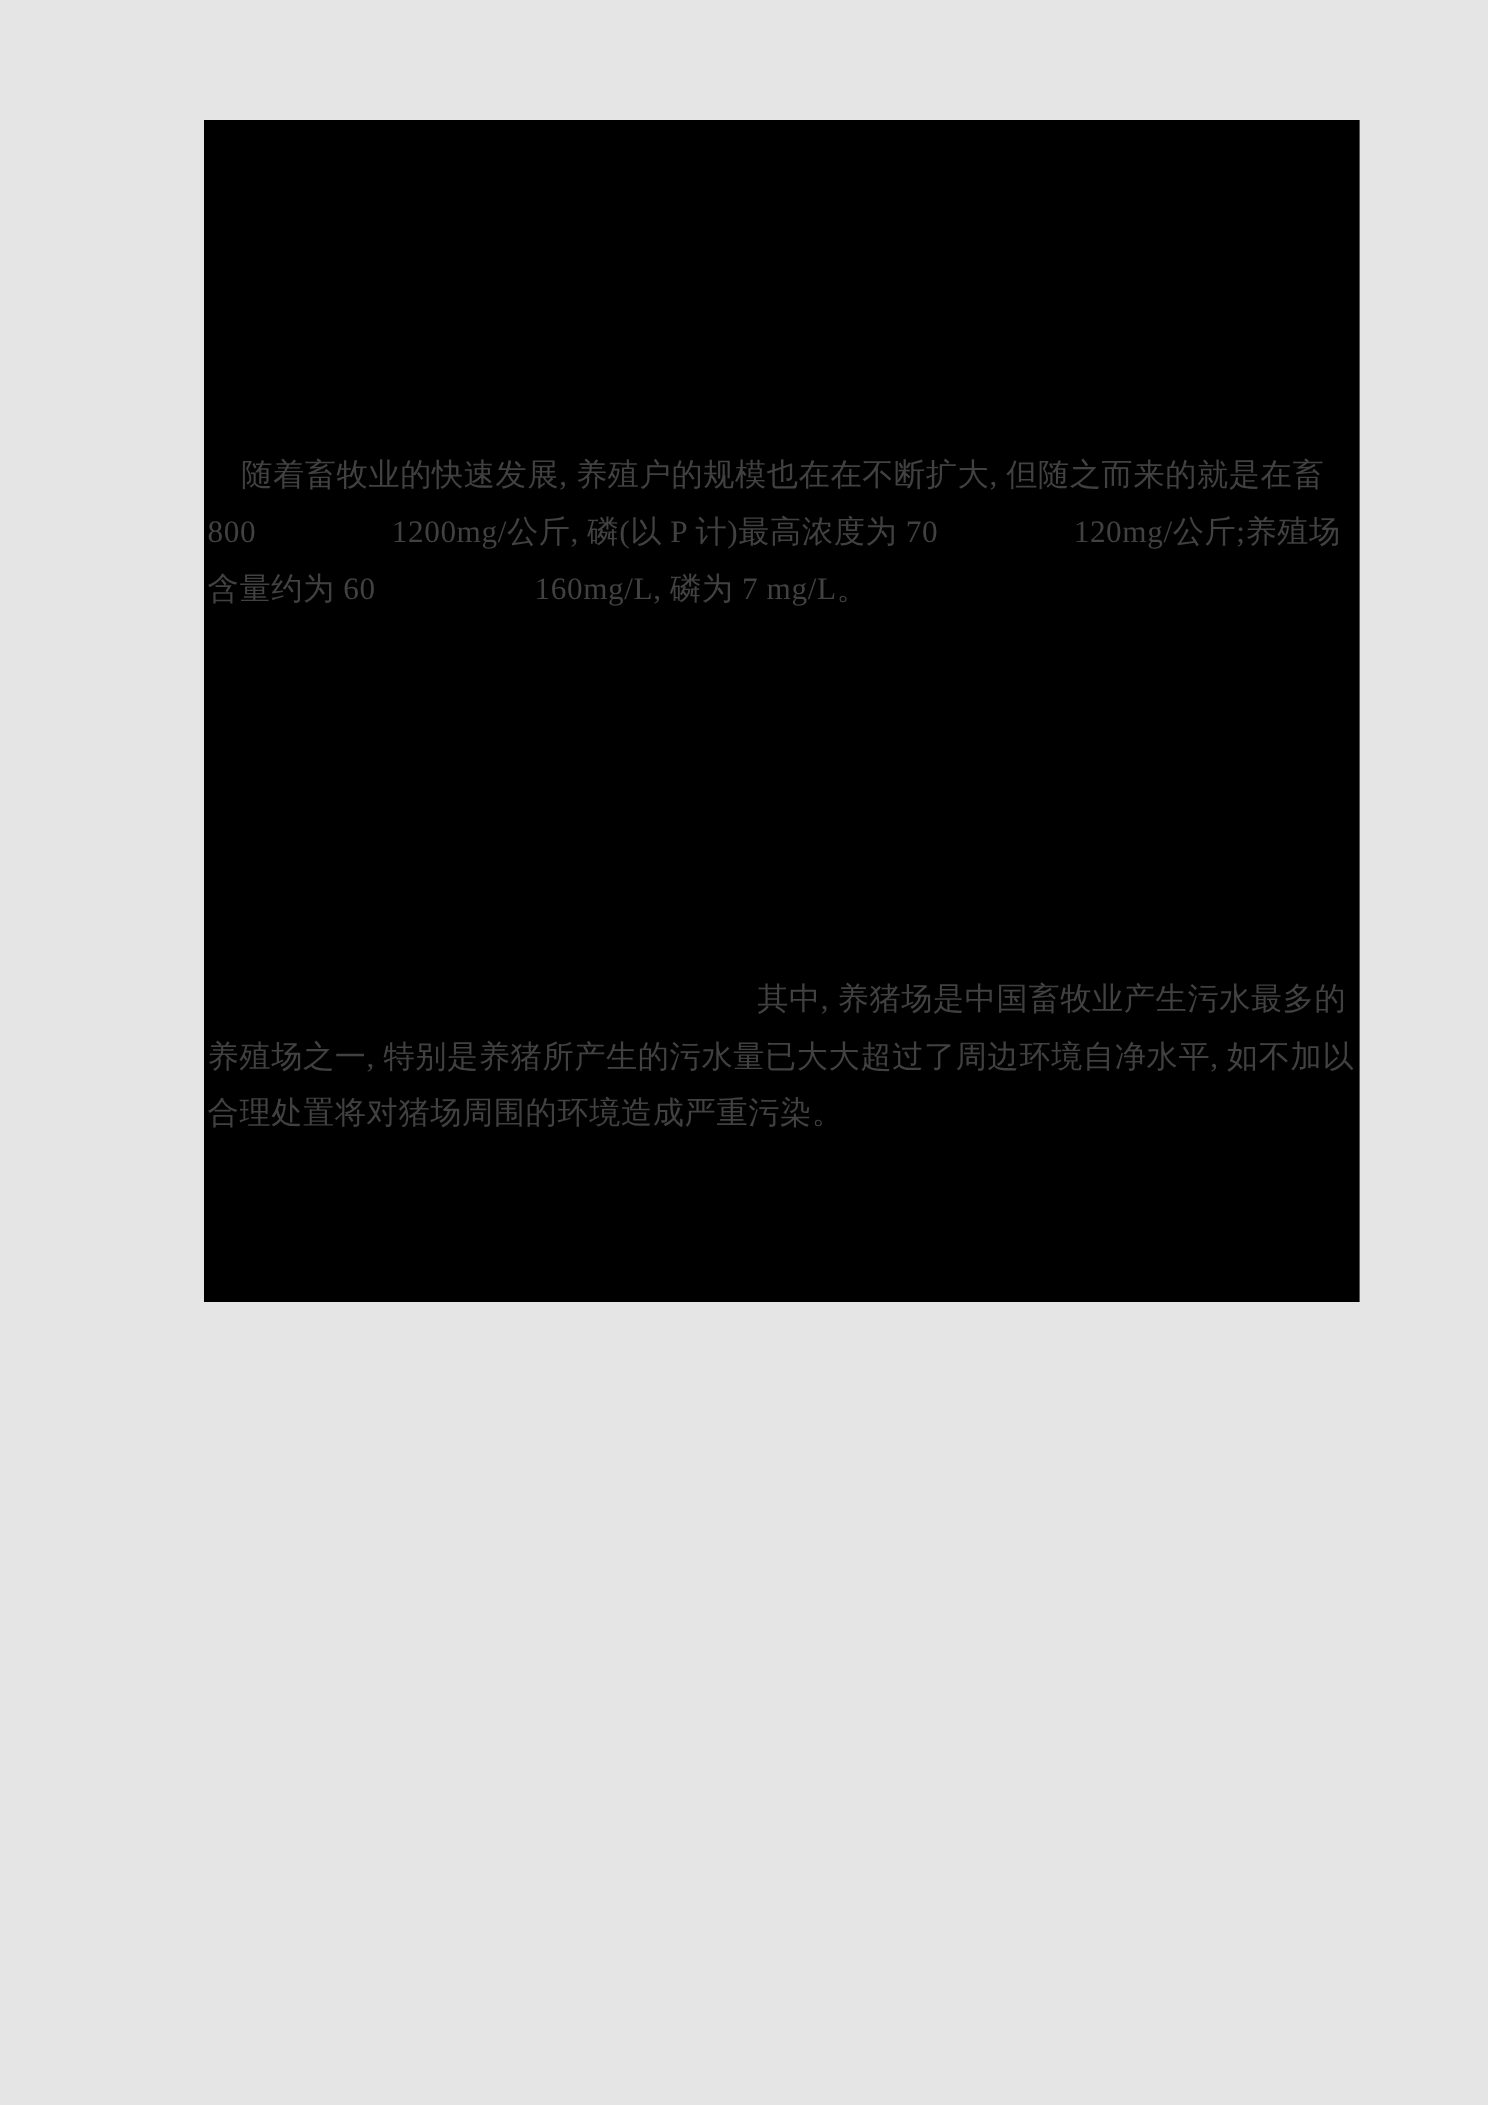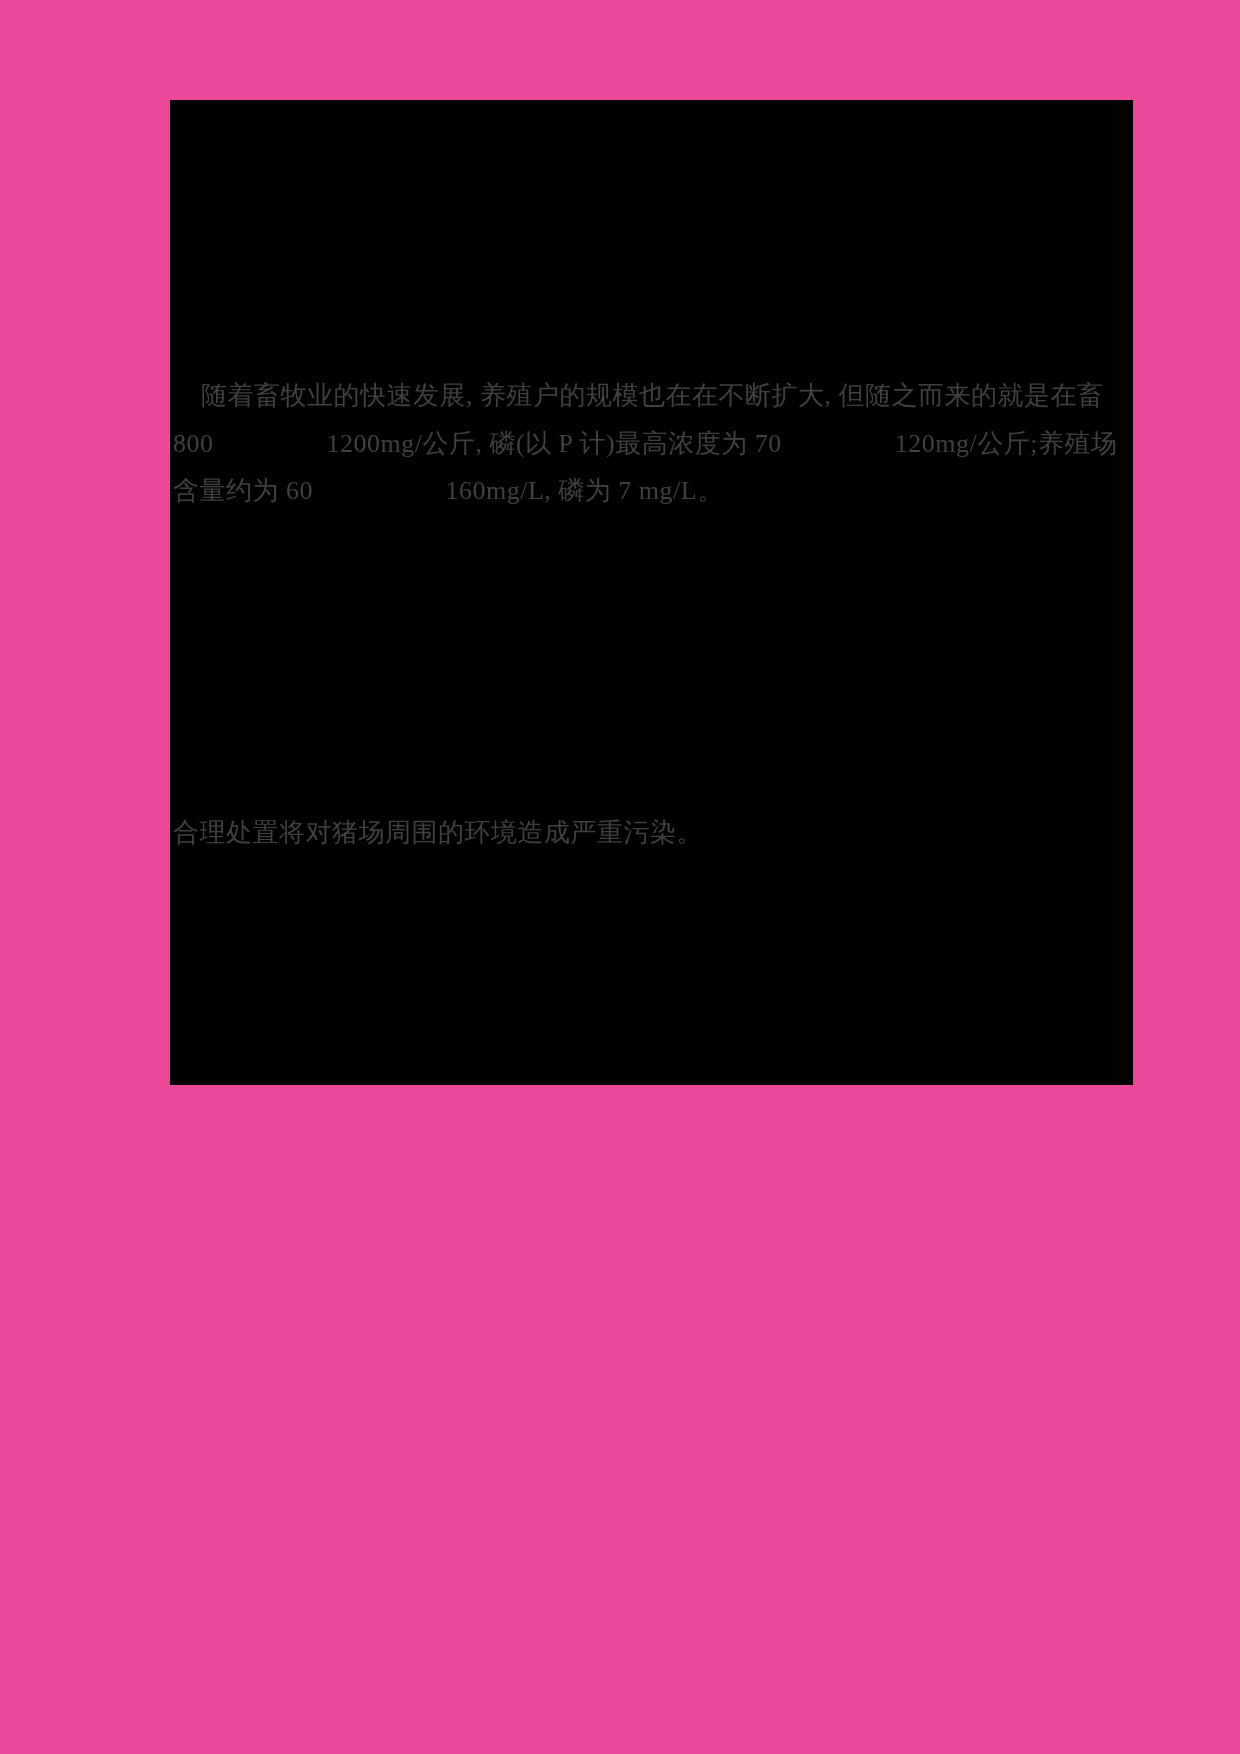--- a/index.html
+++ b/index.html
@@ -7,21 +7,21 @@
     padding: 0;
     background: #ffffff;
     width: 1240px;
     height: 1754px;
     font-family: "Liberation Serif", "DejaVu Serif", serif;
   }
   .page {
     position: relative;
     width: 1240px;
     height: 1754px;
-    background: #ec4899;
+    background: #e5e5e5;
     overflow: hidden;
   }
   .doc-panel {
     position: absolute;
     left: 170px;
     top: 100px;
     width: 963px;
     height: 985px;
     background: #000000;
   }
@@ -50,17 +50,19 @@
 <div class="page">
   <div class="doc-panel">
 
     <div class="paragraph para-1">
       <div class="text-line indent-first">随着畜牧业的快速发展, 养殖户的规模也在在不断扩大, 但随之而来的就是在畜</div>
       <div class="text-line">800　　　　 1200mg/公斤, 磷(以 P 计)最高浓度为 70　　　　 120mg/公斤;养殖场</div>
       <div class="text-line">含量约为 60　　　　　160mg/L, 磷为 7 mg/L。</div>
     </div>
 
     <div class="paragraph para-2">
+      <div class="text-line indent-cont">其中, 养猪场是中国畜牧业产生污水最多的</div>
+      <div class="text-line">养殖场之一, 特别是养猪所产生的污水量已大大超过了周边环境自净水平, 如不加以</div>
       <div class="text-line">合理处置将对猪场周围的环境造成严重污染。</div>
     </div>
 
   </div>
 </div>
 
 </body></html>

